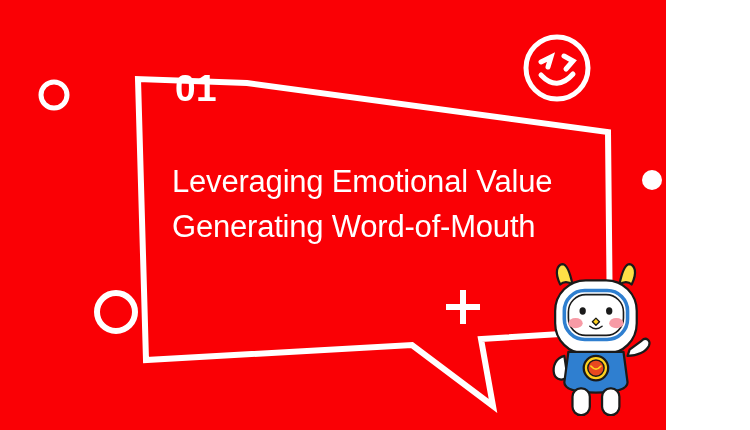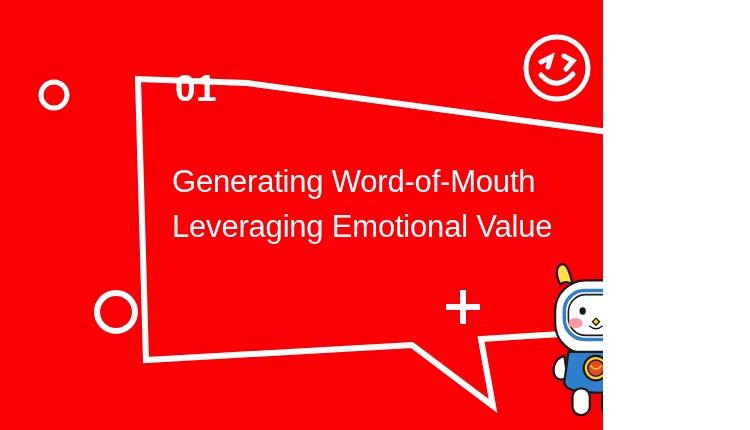--- a/index.html
+++ b/index.html
@@ -7,21 +7,21 @@
     padding: 0;
   }
   body {
     width: 750px;
     height: 430px;
     overflow: hidden;
     font-family: "Liberation Sans", sans-serif;
   }
   #slide {
     position: relative;
-    width: 603px;
+    width: 666px;
     height: 430px;
     background: #FA0005;
     overflow: hidden;
   }
   .layer {
     position: absolute;
     top: 0;
     left: 0;
     width: 750px;
     height: 430px;
@@ -86,22 +86,22 @@
              L 493 406
              L 481 339
              L 610 331
              L 608 132
              L 247 83 Z"></path>
   </svg>
 
   <div id="number-badge">01</div>
 
   <div id="headline">
+    <span class="line">Leveraging Emotional Value</span>
     <span class="line">Generating Word-of-Mouth</span>
-    <span class="line">Leveraging Emotional Value</span>
   </div>
 
   <svg id="mascot-svg" class="layer" viewBox="0 0 750 430">
     <g transform="translate(548,262) scale(1.02)" stroke="#1A1A1A" stroke-width="2.2" stroke-linejoin="round" stroke-linecap="round">
 
       <path fill="#FFE047" d="M12 22 C6 10 9 3 14 2 C19 2 22 12 24 22 C20 19 15 19 12 22 Z"></path>
       <path fill="#FFE047" d="M82 22 C88 10 85 3 80 2 C75 2 72 12 70 22 C74 19 79 19 82 22 Z"></path>
 
       <rect x="7" y="18" width="80" height="72" rx="30" ry="30" fill="#FFFFFF"></rect>
 

